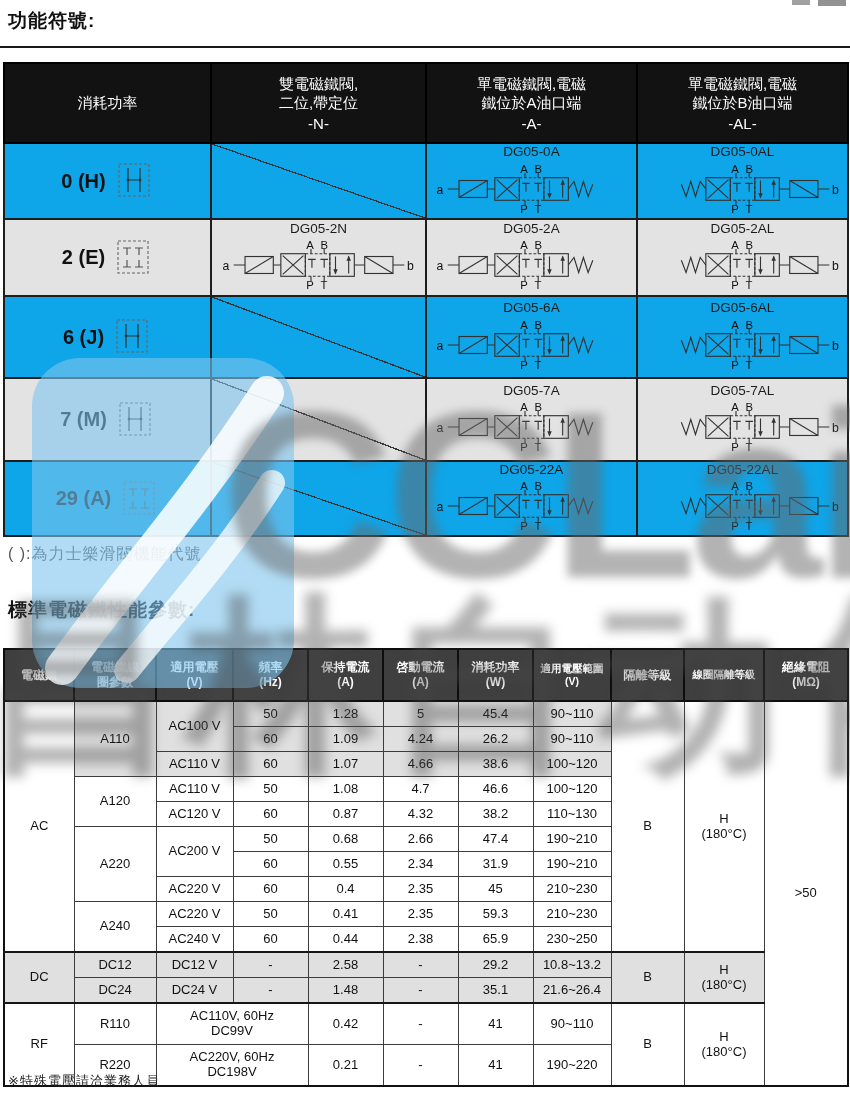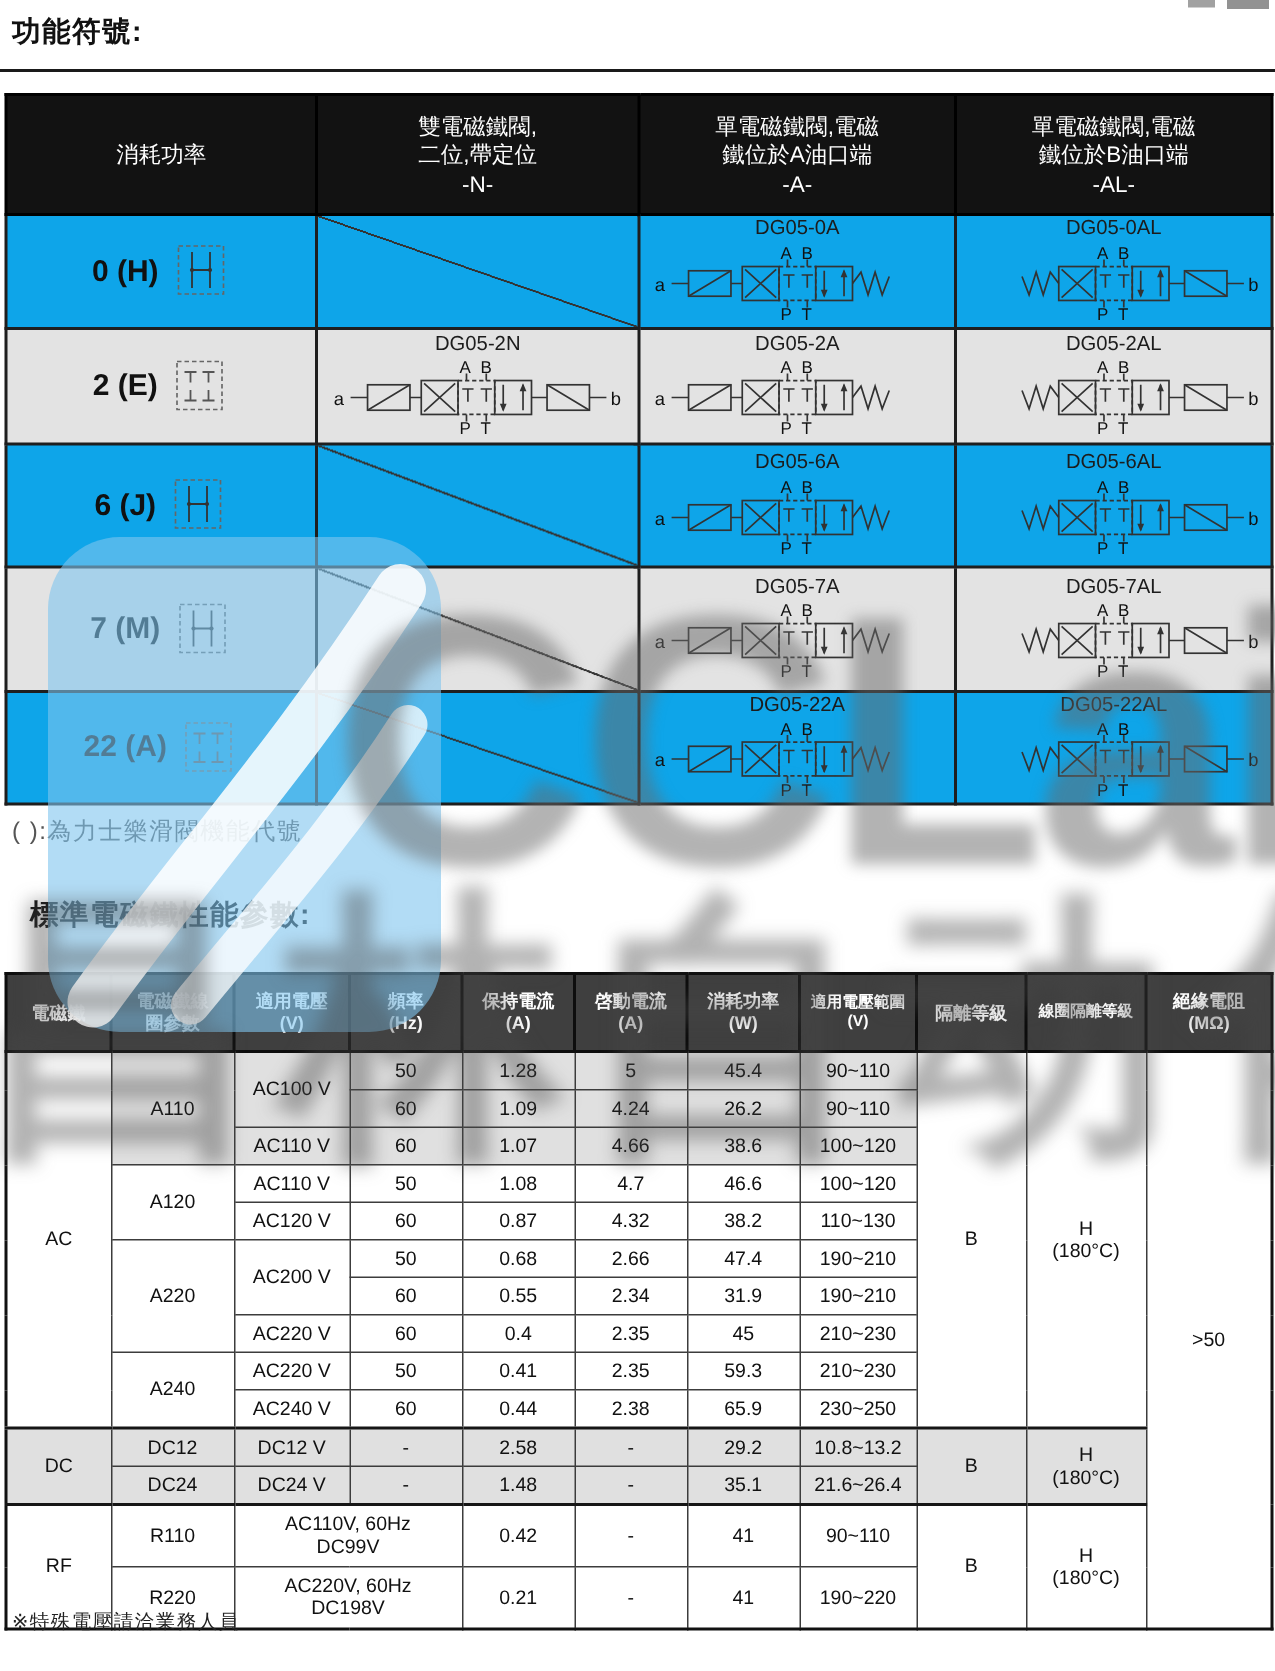--- a/index.html
+++ b/index.html
@@ -25,21 +25,21 @@
   #t1 td.diag{
     background-image:linear-gradient(to top right,transparent 49.55%,#333 49.55%,#333 50.45%,transparent 50.45%);
   }
   .code-wrap{display:flex;align-items:center;justify-content:center;gap:8px;}
   .code{font-size:20px;font-weight:bold;color:#111;}
   .model{font-size:13.5px;color:#1c1c1c;line-height:1.05;margin-bottom:1px;}
   svg.valve{display:block;margin:0 auto;}
   svg.spool{display:block;}
 
   #note-paren{left:8px;top:544px;font-size:16px;color:#555;letter-spacing:1px;}
-  #title2{left:8px;top:597px;font-size:19px;font-weight:bold;letter-spacing:1px;margin-left:12px;}
+  #title2{left:8px;top:597px;font-size:19px;font-weight:bold;letter-spacing:1px;}
 
   
   #t2{left:3px;top:648px;width:844px;border-collapse:collapse;table-layout:fixed;font-size:13px;}
   #t2 th{
     background:var(--t2h,#3f3f3f);color:#fff;border:2px solid #0d0d0d;
     font-size:12px;font-weight:bold;height:50px;padding:0 1px;white-space:pre-line;line-height:1.25;
     vertical-align:middle;text-align:center;
   }
   #t2 th.small{font-size:10.5px;}
   #t2 td{
@@ -356,21 +356,21 @@
             <polyline points="72,28 66,20 61,36 56,20 51,36 46,23" stroke="#333" stroke-width="1.2" fill="none"></polyline>
             <rect x="161" y="19" width="30" height="18" stroke="#333" stroke-width="1.2" fill="none"></rect>
             <path d="M161,19 L191,37 M150,28 h11 M191,28 h12" stroke="#333" stroke-width="1.2" fill="none"></path>
             <text x="206" y="33" font-size="13" fill="#111" font-family="Liberation Sans,sans-serif">b</text>
           </svg>
         </td>
       </tr>
       <tr style="height:75px">
         <td class="code-cell">
           <div class="code-wrap">
-            <span class="code">22 (A)</span>
+            <span class="code">29 (A)</span>
             <svg class="spool" width="40" height="44" viewBox="0 0 40 44">
               <rect x="5" y="5" width="30" height="32" fill="none" stroke="#666" stroke-width="1.1" stroke-dasharray="3,2"></rect>
               <path d="M10,12 h8 M14,12 v7 M22,12 h8 M26,12 v7 M10,31 h8 M14,24 v7 M22,31 h8 M26,24 v7" stroke="#555" stroke-width="1.2" fill="none"></path>
             </svg>
           </div>
         </td>
         <td class="diag"></td>
         <td class="">
           <div class="model">DG05-22A</div>
           <svg class="valve" width="212" height="56" viewBox="0 0 225 56">

